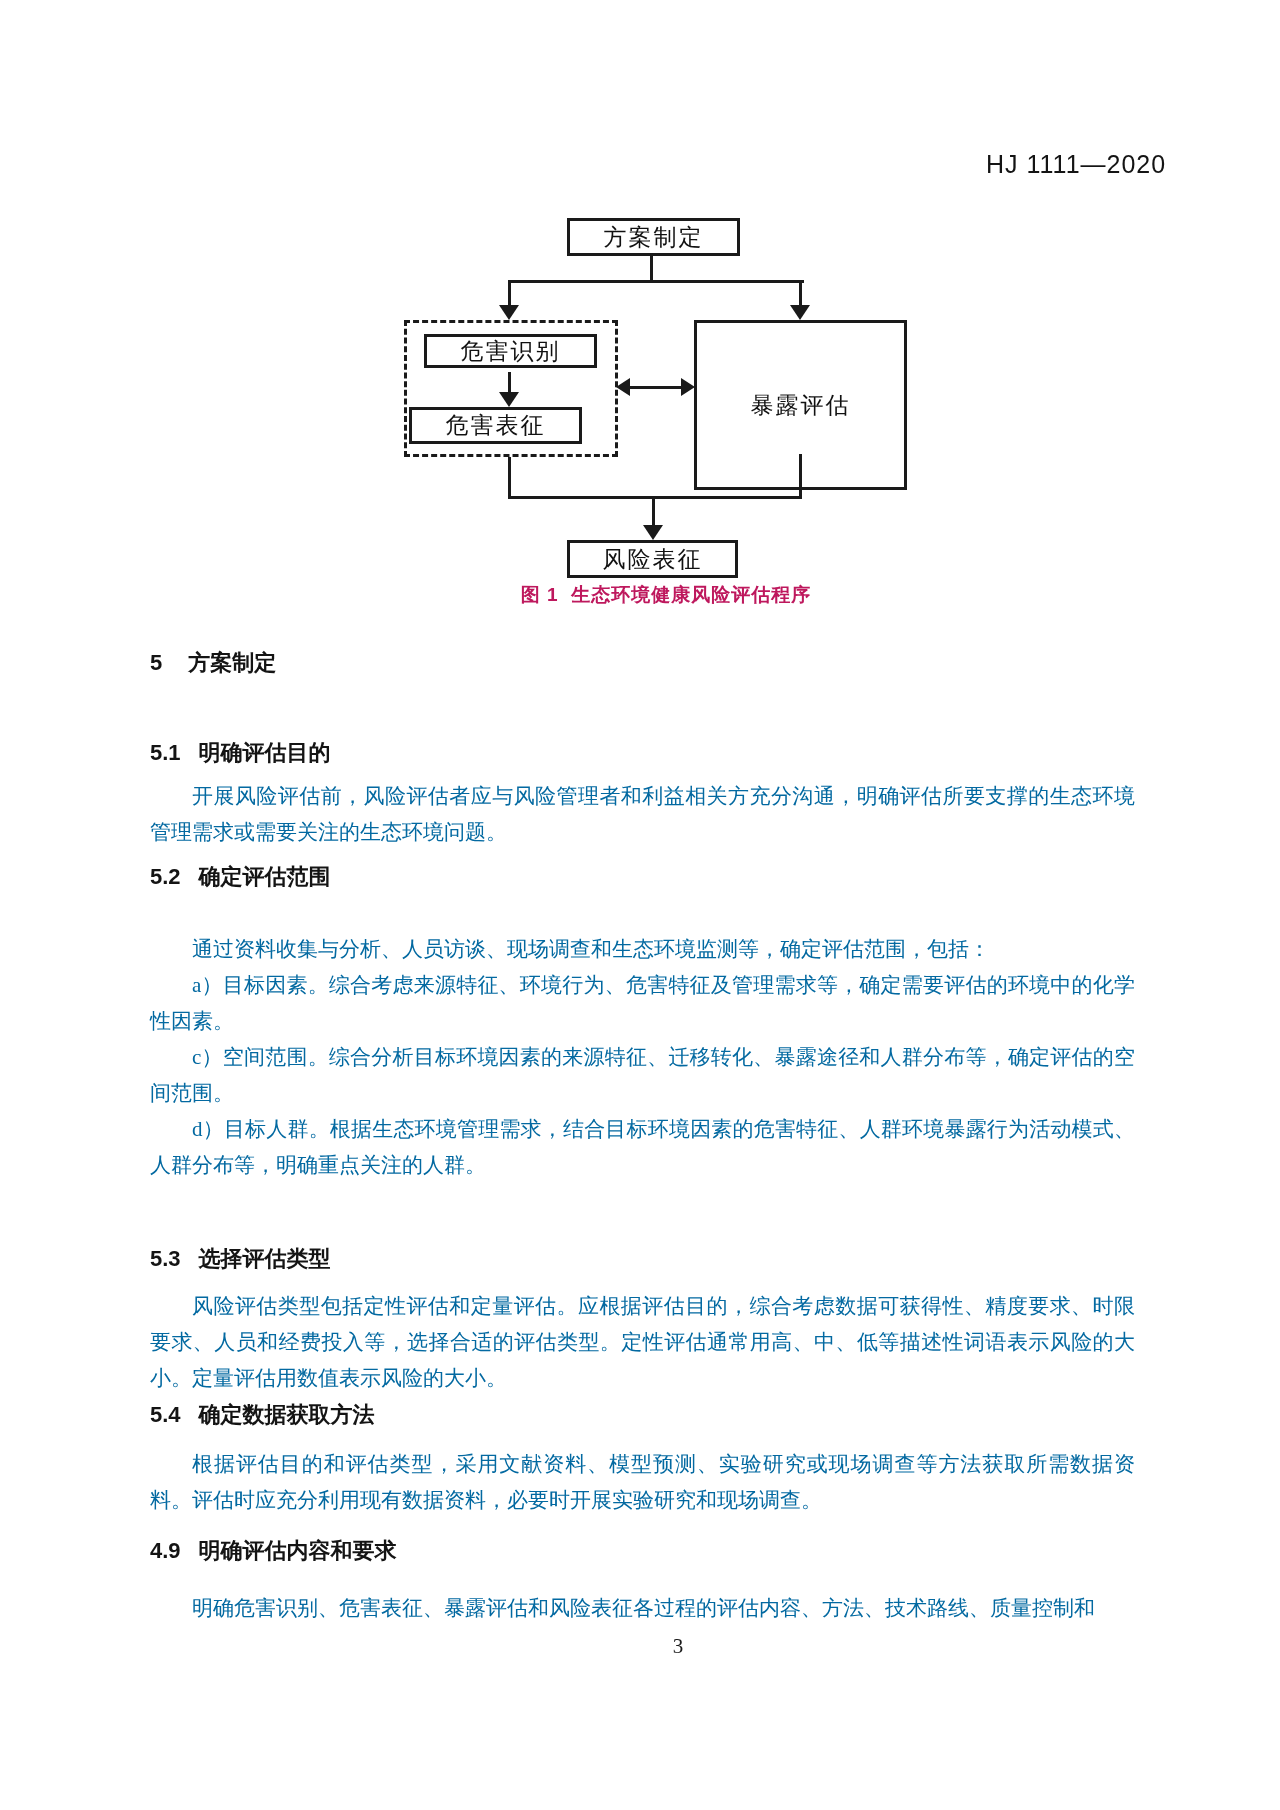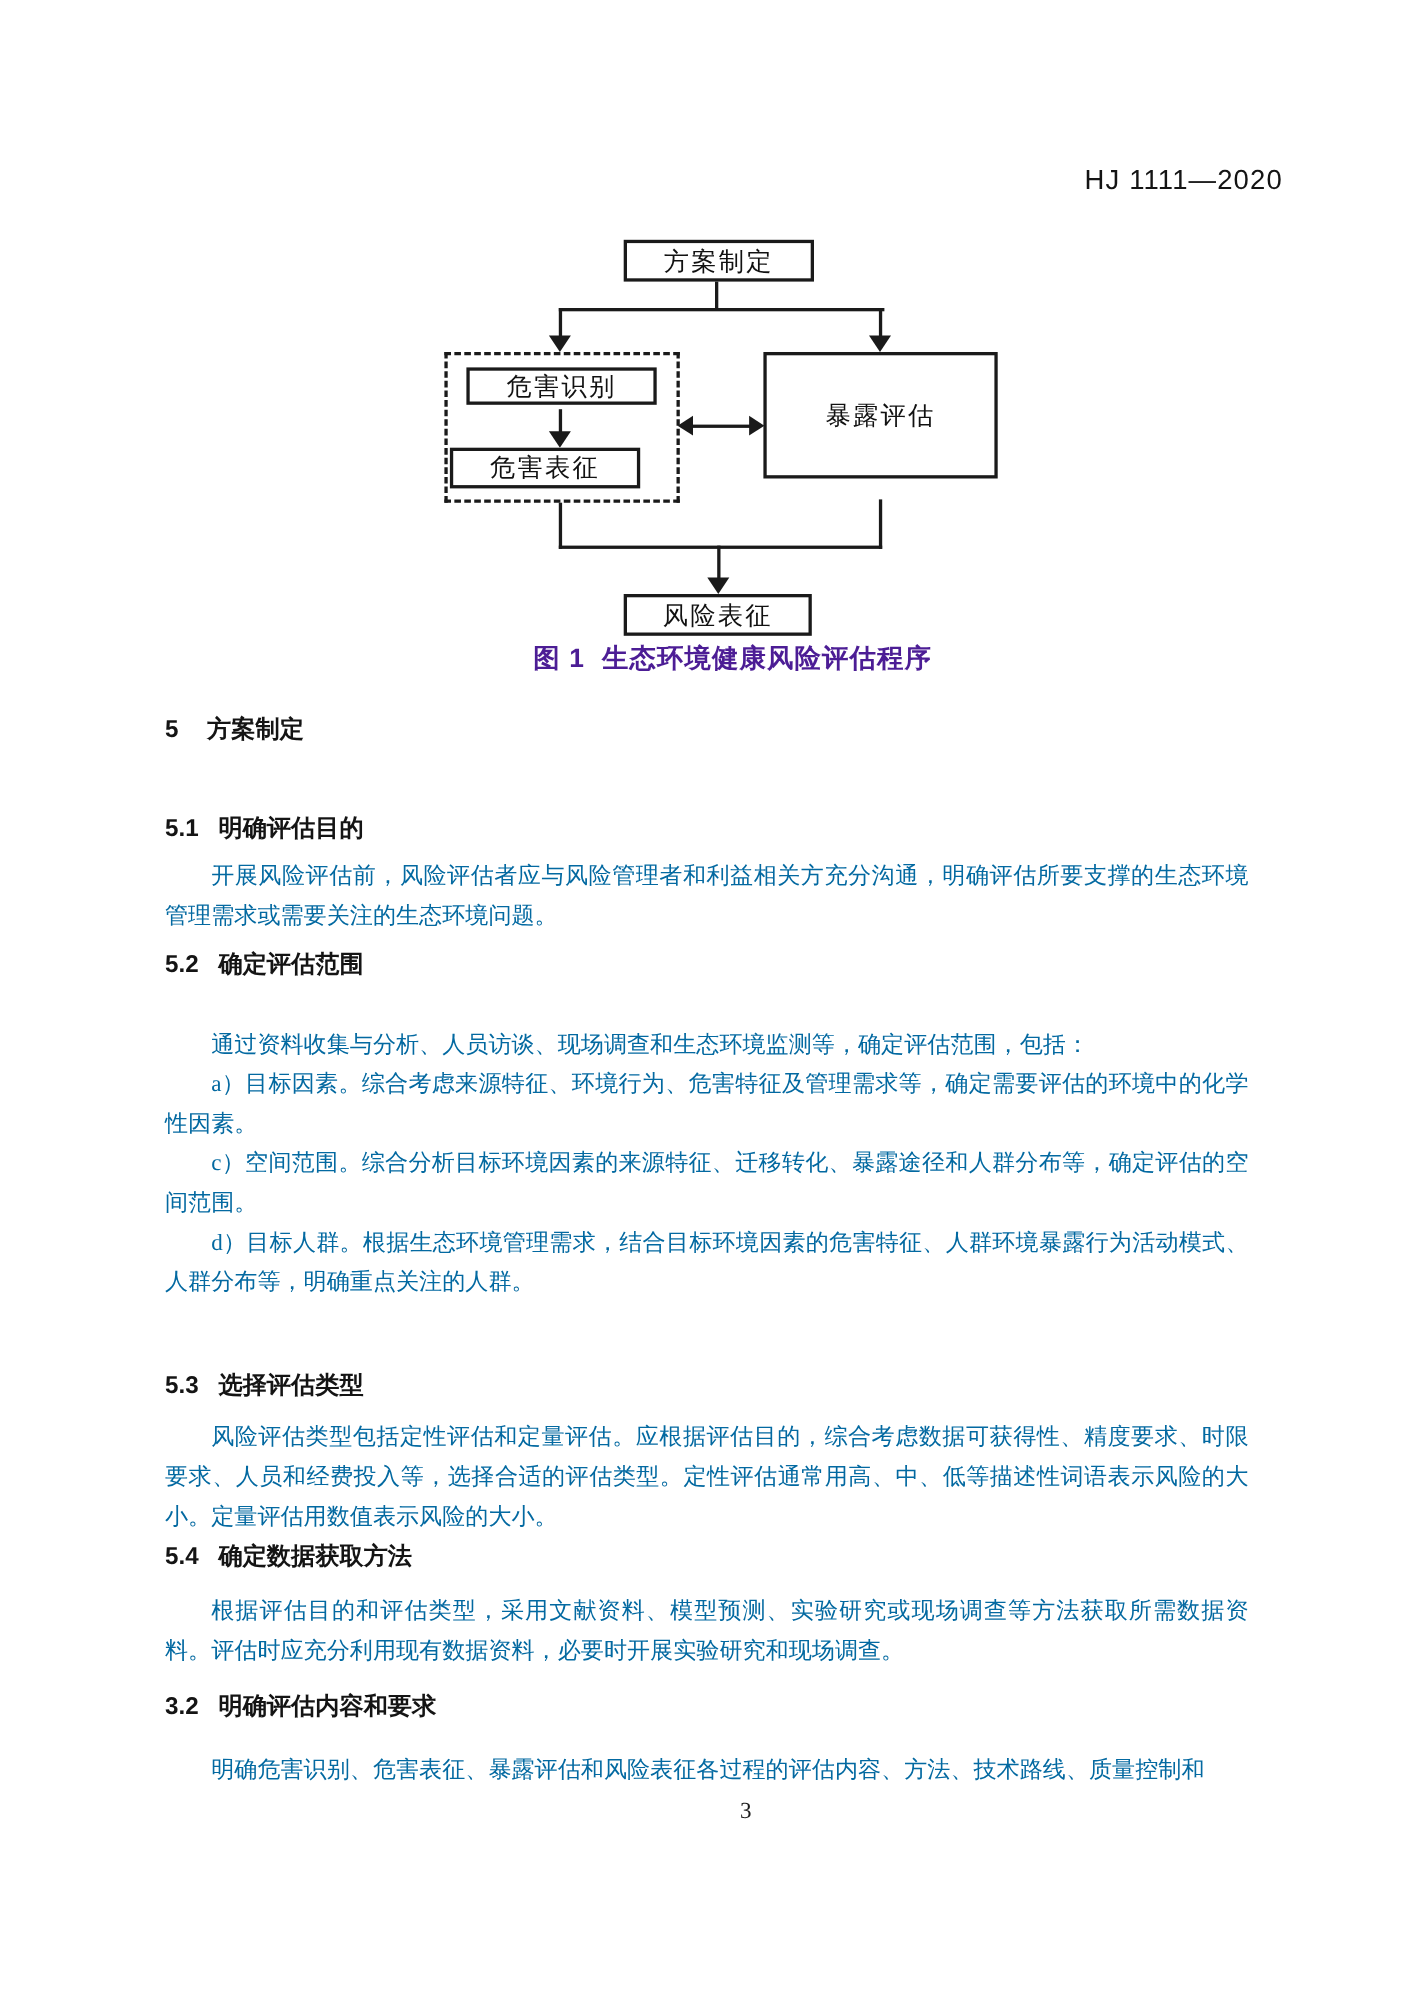--- a/index.html
+++ b/index.html
@@ -44,24 +44,24 @@
   .tri{position:absolute;width:0;height:0;}
   .tri-down{border-left:10px solid transparent;border-right:10px solid transparent;border-top:15px solid #1a1a1a;}
   .tri-left{border-top:9px solid transparent;border-bottom:9px solid transparent;border-right:14px solid #1a1a1a;}
   .tri-right{border-top:9px solid transparent;border-bottom:9px solid transparent;border-left:14px solid #1a1a1a;}
   .fig-caption{
     position:absolute;
     left:366px; top:397px; width:600px;
     text-align:center;
     font-family:"Liberation Sans","DejaVu Sans",sans-serif;
     font-weight:bold;
-    font-size:24px;
+    font-size:19px;
     letter-spacing:1px;
     white-space:pre;
-    color:#4c1d95;
+    color:#be185d;
   }
   
   .h1,.h2{
     position:absolute;
     left:150px; width:985px;
     font-family:"Liberation Sans","DejaVu Sans",sans-serif;
     font-weight:bold;
     font-size:22px;
     color:#141414;
     white-space:nowrap;
@@ -108,21 +108,21 @@
 
     <div class="fc-dashed" style="left:404px;top:135px;width:214px;height:137px;"></div>
 
     <div class="fc-box" style="left:424px;top:149px;width:173px;height:34px;">危害识别</div>
 
     <div class="fc-line" style="left:508px;top:187px;width:3px;height:22px;"></div>
     <div class="tri tri-down" style="left:499px;top:207px;"></div>
 
     <div class="fc-box" style="left:409px;top:222px;width:173px;height:37px;">危害表征</div>
 
-    <div class="fc-box" style="left:694px;top:135px;width:213px;height:115px;text-align:right;">暴露评估</div>
+    <div class="fc-box" style="left:694px;top:135px;width:213px;height:170px;text-align:right;">暴露评估</div>
 
     <div class="fc-line" style="left:629px;top:201px;width:53px;height:3px;"></div>
     <div class="tri tri-left" style="left:616px;top:193px;"></div>
     <div class="tri tri-right" style="left:681px;top:193px;"></div>
 
     <div class="fc-line" style="left:508px;top:272px;width:3px;height:42px;"></div>
     <div class="fc-line" style="left:799px;top:269px;width:3px;height:45px;"></div>
     <div class="fc-line" style="left:508px;top:311px;width:294px;height:3px;"></div>
     <div class="fc-line" style="left:652px;top:311px;width:3px;height:30px;"></div>
     <div class="tri tri-down" style="left:643px;top:340px;"></div>
@@ -161,21 +161,21 @@
   </div>
 
   <div class="h2" style="top:1400px;">
     <span class="num">5.4</span><span>确定数据获取方法</span>
   </div>
   <div class="tblock" style="top:1446px;">
     <p>根据评估目的和评估类型，采用文献资料、模型预测、实验研究或现场调查等方法获取所需数据资料。评估时应充分利用现有数据资料，必要时开展实验研究和现场调查。</p>
   </div>
 
   <div class="h2" style="top:1536px;">
-    <span class="num">3.2</span><span>明确评估内容和要求</span>
+    <span class="num">4.9</span><span>明确评估内容和要求</span>
   </div>
   <div class="tblock" style="top:1590px;">
     <p>明确危害识别、危害表征、暴露评估和风险表征各过程的评估内容、方法、技术路线、质量控制和</p>
   </div>
 
   <div class="page-num">3</div>
 
 </div>
 
 </body></html>

